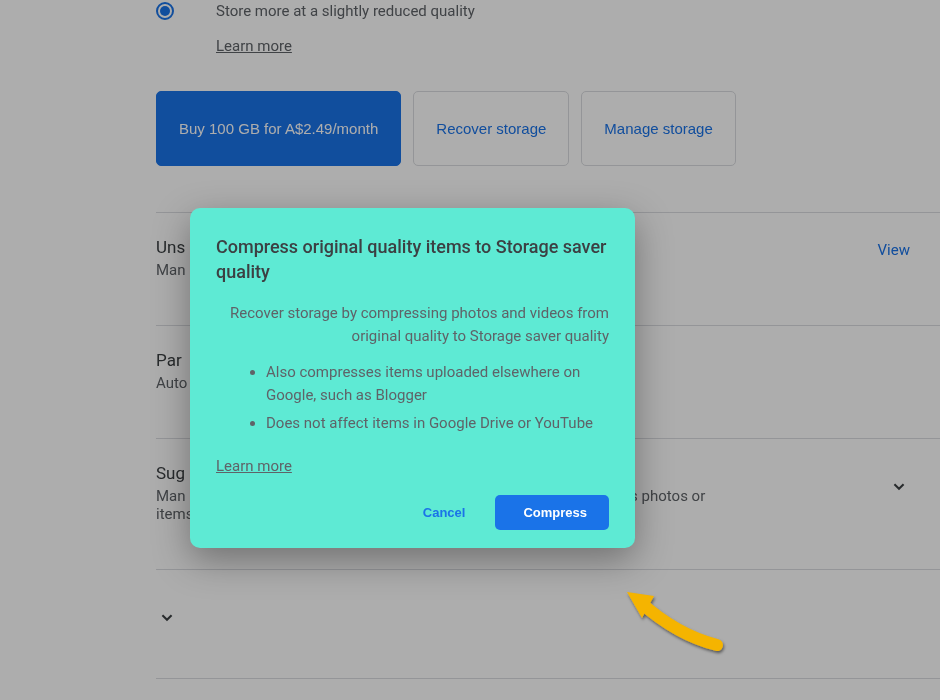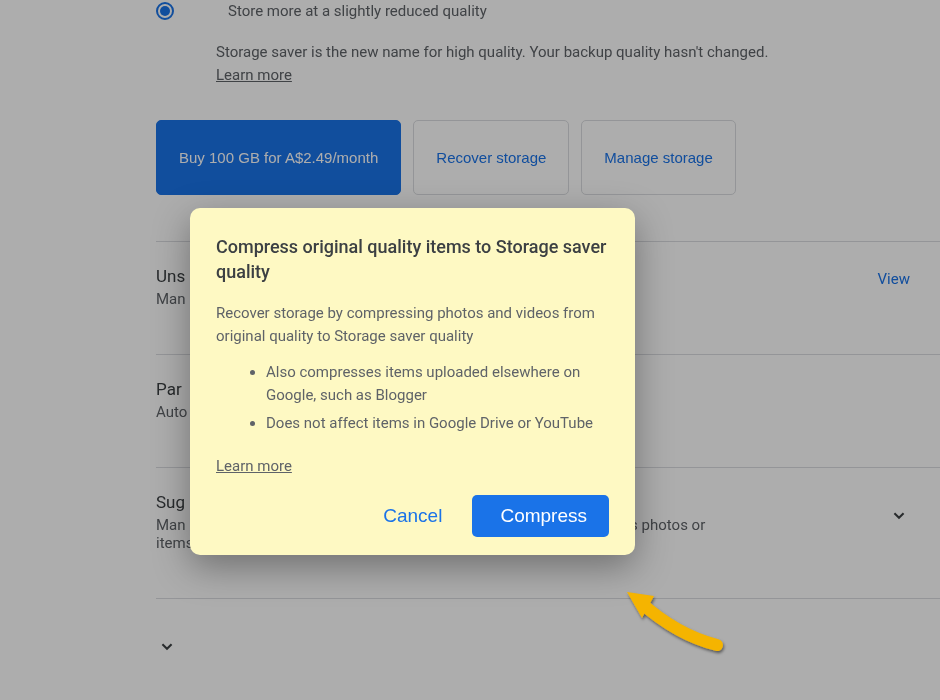--- a/index.html
+++ b/index.html
@@ -13,21 +13,21 @@
       color: #3c4043;
       font-size: 15px;
     }
     .page-content {
       padding: 0 0 0 156px;
       width: 100%;
     }
     .radio-row {
       display: flex;
       align-items: flex-start;
-      gap: 24px;
+      gap: 12px;
       margin-bottom: 12px;
     }
     .radio-outer {
       width: 18px; height: 18px;
       border-radius: 50%;
       border: 2px solid #1a73e8;
       display: flex; align-items: center; justify-content: center;
       margin-top: 2px;
       flex-shrink: 0;
     }
@@ -111,37 +111,38 @@
       background: rgba(0,0,0,0.32);
       display: flex;
       align-items: flex-start;
       justify-content: center;
     }
     .dialog {
       position: absolute;
       left: 190px;
       top: 208px;
       width: 445px;
-      background: #fef9c3;
+      background: #5eead4;
       border-radius: 10px;
       padding: 26px 26px 18px 26px;
       box-shadow: 0 12px 36px rgba(0,0,0,0.35);
     }
     .dialog-title {
       font-size: 18px;
       color: #3c4043;
       font-weight: 500;
       line-height: 1.4;
       margin-bottom: 18px;
     }
     .dialog-body {
       color: #5f6368;
       font-size: 15px;
       line-height: 1.5;
       margin-bottom: 14px;
+      text-align: right;
     }
     .dialog ul {
       color: #5f6368;
       font-size: 15px;
       line-height: 1.5;
       padding-left: 42px;
       margin-bottom: 22px;
     }
     .dialog ul li { margin-bottom: 6px; margin-left: 8px; }
     .dialog-learn-more {
@@ -153,22 +154,22 @@
       margin-bottom: 20px;
     }
     .dialog-actions {
       display: flex;
       justify-content: flex-end;
       gap: 8px;
     }
     .dlg-btn {
       padding: 10px 22px;
       border-radius: 5px;
-      font-size: 19px;
-      font-weight: 400;
+      font-size: 13px;
+      font-weight: 700;
       cursor: pointer;
       border: none;
       background: transparent;
       color: #1a73e8;
     }
     .dlg-btn.primary {
       background: #1a73e8;
       color: #fff;
       padding-left: 28px;
     }
@@ -184,21 +185,20 @@
 
 <div class="page-content">
 
   <div class="radio-row">
     <span class="radio-outer">
         <span class="radio-inner"></span>
       </span>
     <div class="radio-text" style="margin-left:30px;">Store more at a slightly reduced quality</div>
   </div>
 
-  <p class="info-paragraph">Storage saver is the new name for high quality. Your backup quality hasn't changed.</p>
   <a class="learn-more-link">Learn more</a>
 
   <div class="button-row">
     <button class="btn primary">Buy 100 GB for A$2.49/month</button>
     <button class="btn">Recover storage</button>
     <button class="btn">Manage storage</button>
   </div>
 
   <div class="section-divider">
     <div class="section-left">

